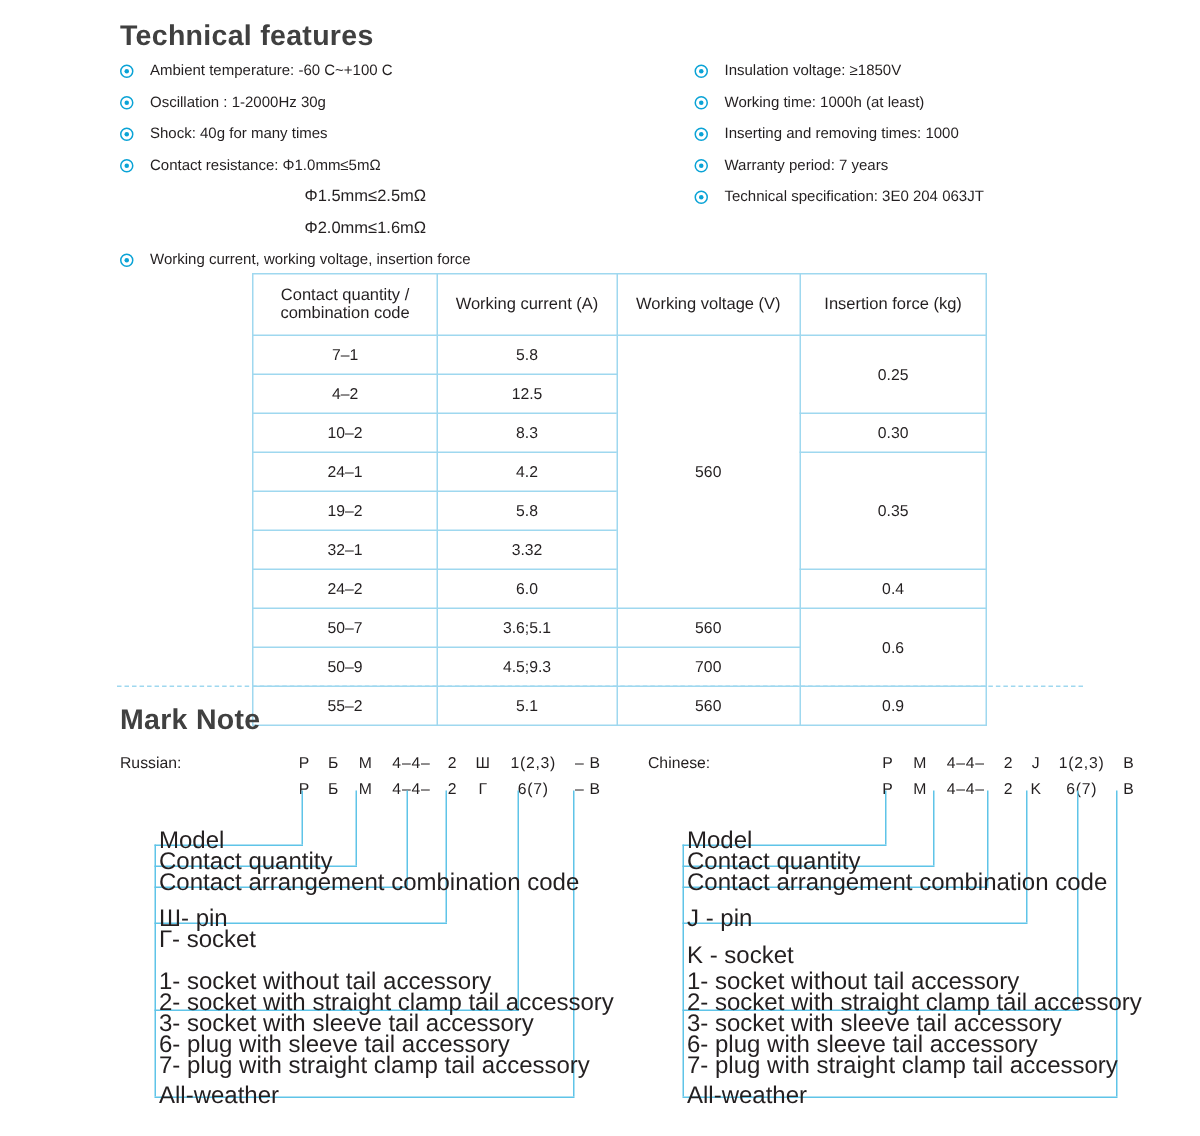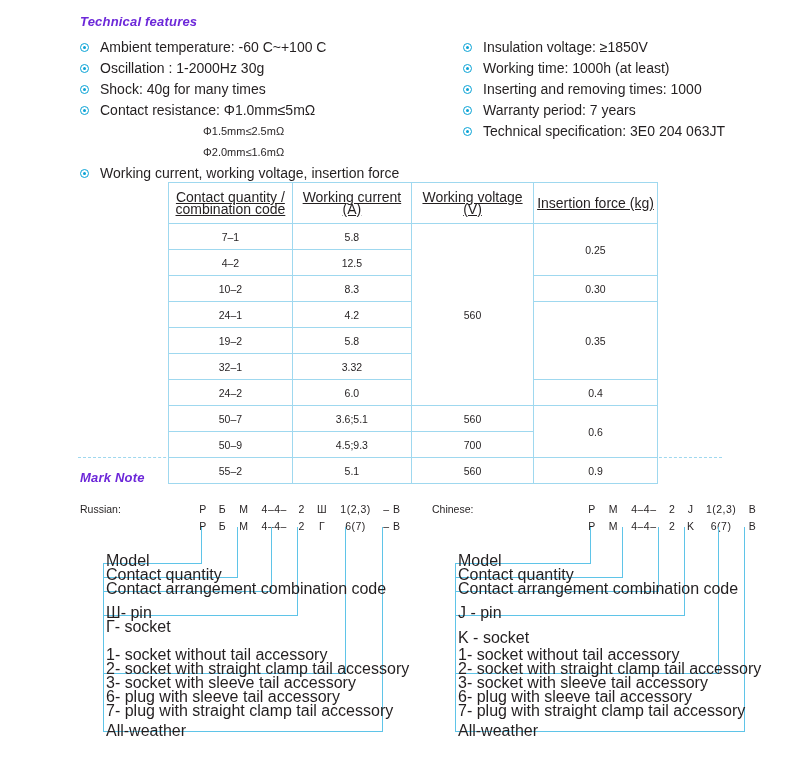--- a/index.html
+++ b/index.html
@@ -10,46 +10,45 @@
     width: 800px;
     height: 757px;
     background: #ffffff;
     font-family: "Liberation Sans", sans-serif;
     color: #231f20;
     font-size: 11px;
     position: relative;
     overflow: hidden;
   }
   .section-title {
-    color: #6d28d9;
-    font-size: 13px;
+    color: #404040;
+    font-size: 19px;
     font-weight: bold;
     letter-spacing: 0.2px;
-    font-style: italic;
   }
   #tech-title {
     position: absolute;
     left: 80px;
     top: 14px;
   }
   
   .feat-list {
     position: absolute;
     list-style: none;
     margin: 0;
     padding: 0;
   }
   #feat-left { left: 80px; top: 41px; width: 380px; }
   #feat-right { left: 463px; top: 41px; width: 330px; }
   .feat-item {
     position: relative;
     padding-left: 20px;
     margin-bottom: 8px;
     line-height: 13px;
-    font-size: 14px;
+    font-size: 10px;
   }
   .bullet {
     position: absolute;
     left: 0;
     top: 2px;
     width: 9px;
     height: 9px;
     border: 1px solid #0aa3d6;
     border-radius: 50%;
     box-sizing: border-box;
@@ -86,22 +85,21 @@
     text-align: center;
     vertical-align: middle;
     padding: 2px 3px;
     font-weight: normal;
     color: #231f20;
     height: 21px;
   }
   #spec-table thead th {
     height: 36px;
     line-height: 12px;
-    font-size: 14px;
-    text-decoration: underline;
+    font-size: 11px;
   }
   .col-a { width: 122px; }
   .col-b { width: 120px; }
   .col-c { width: 123px; }
   .col-d { width: 125px; }
 
   
   #divider {
     position: absolute;
     left: 78px;

